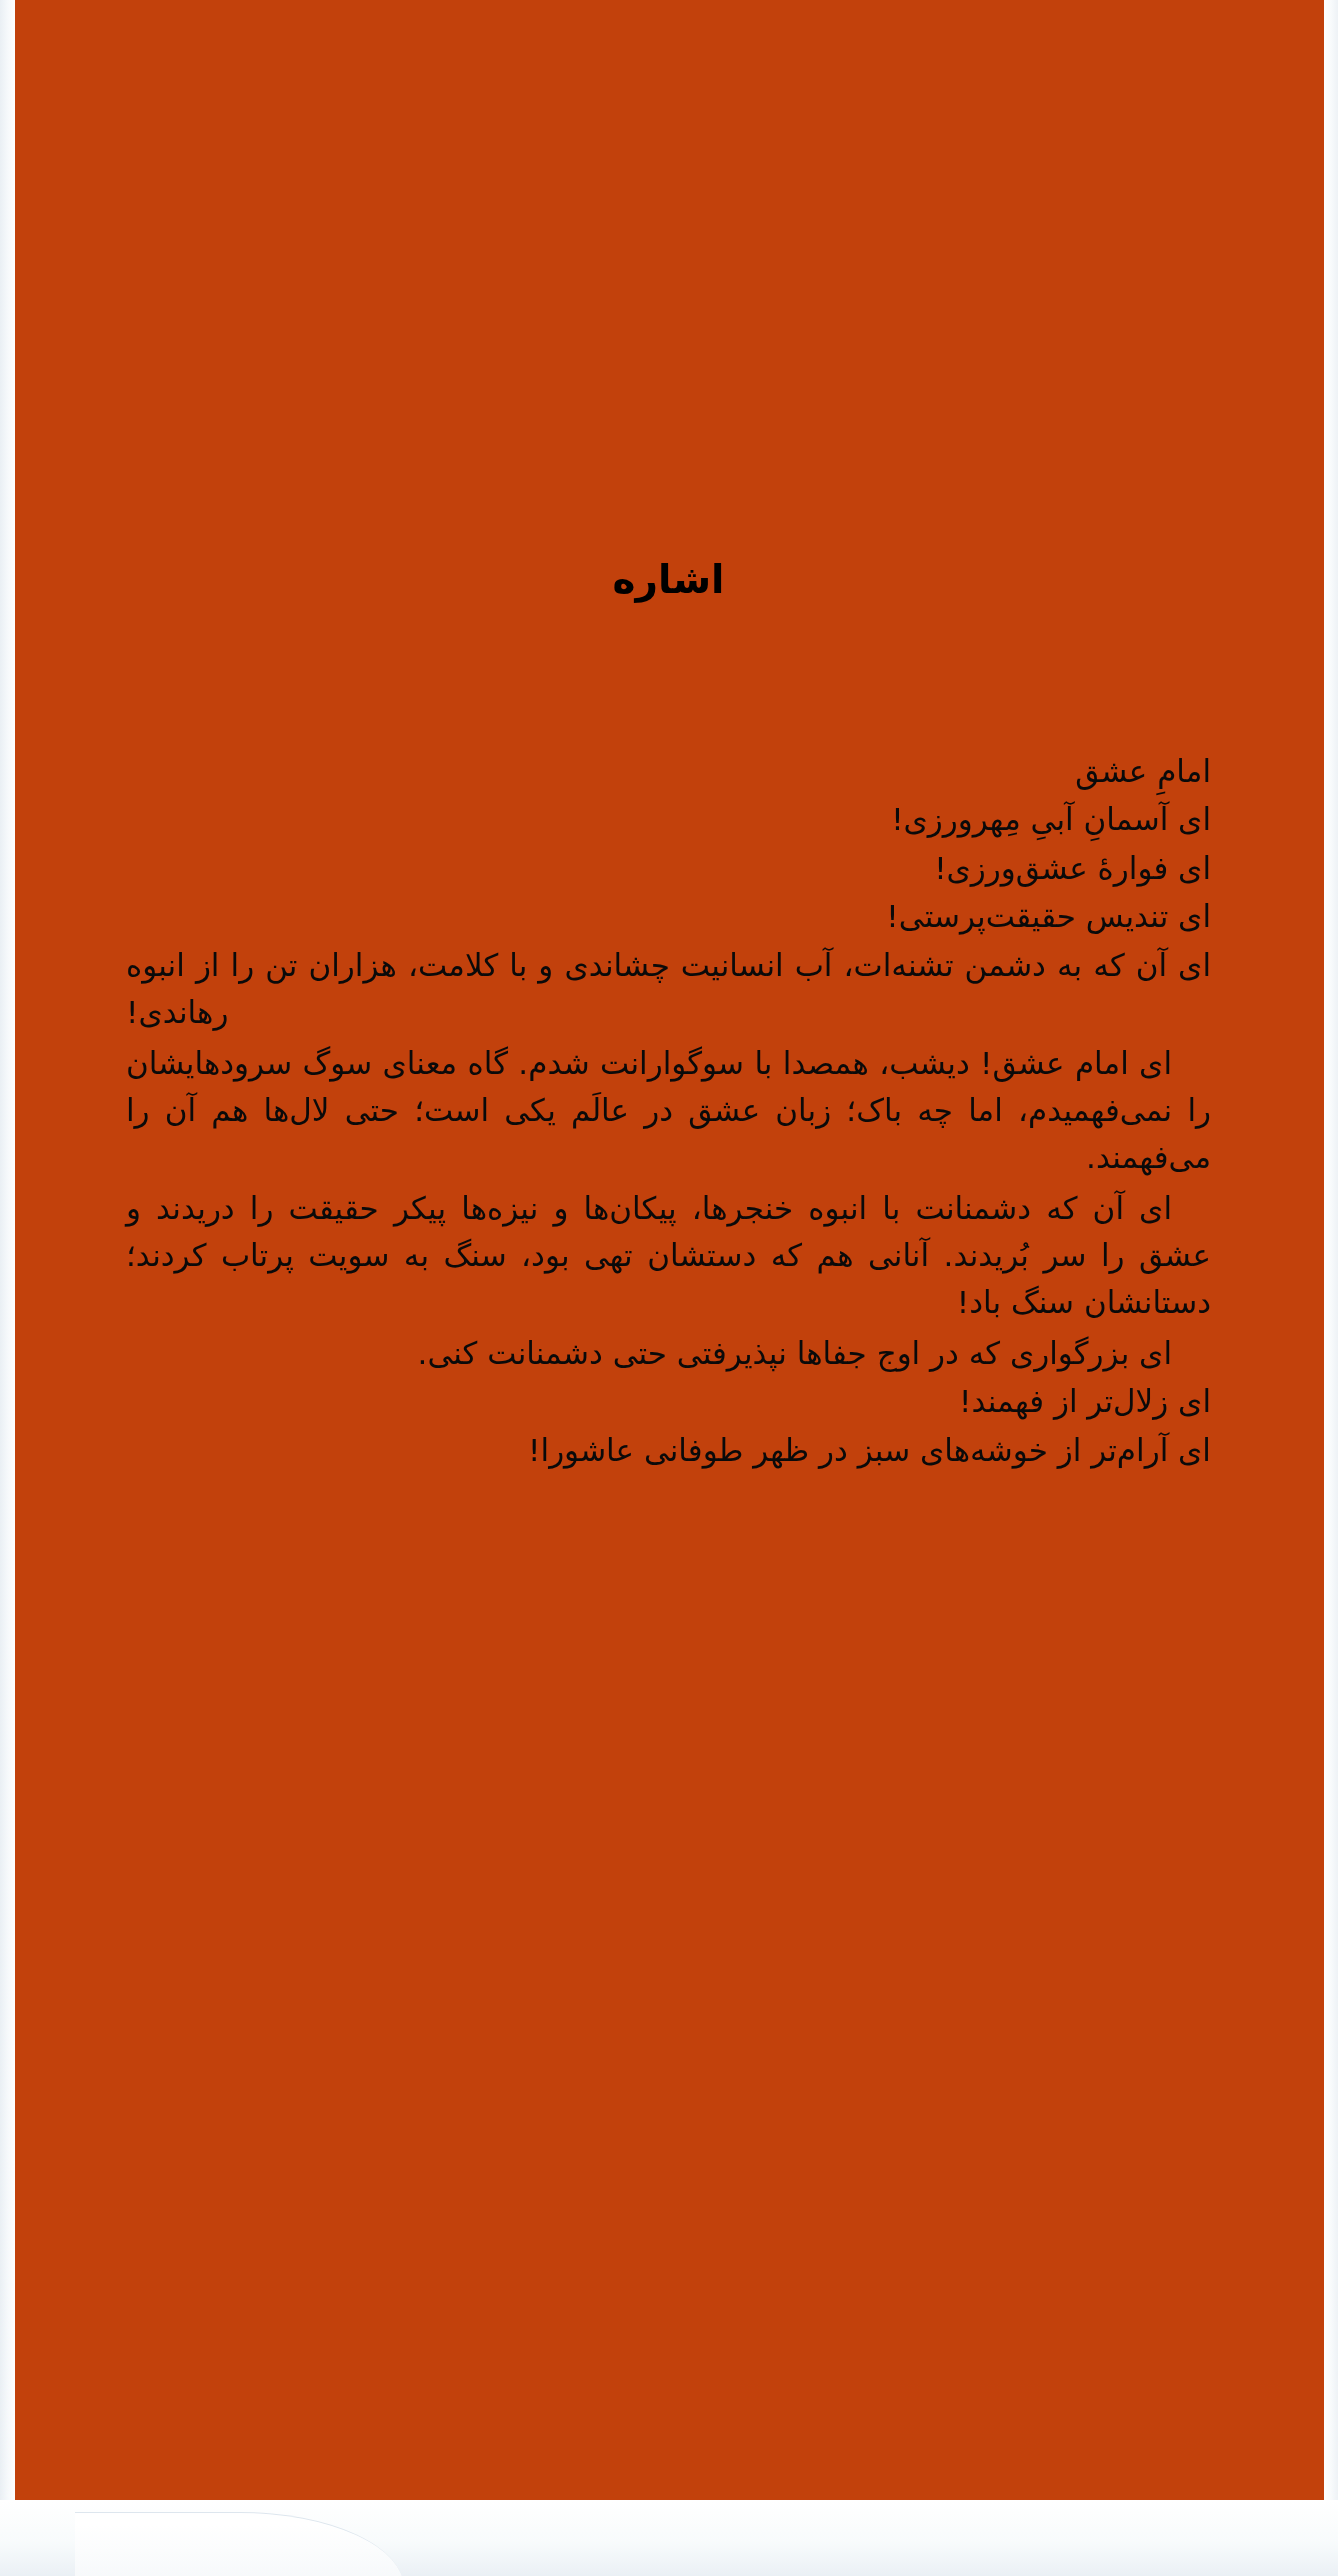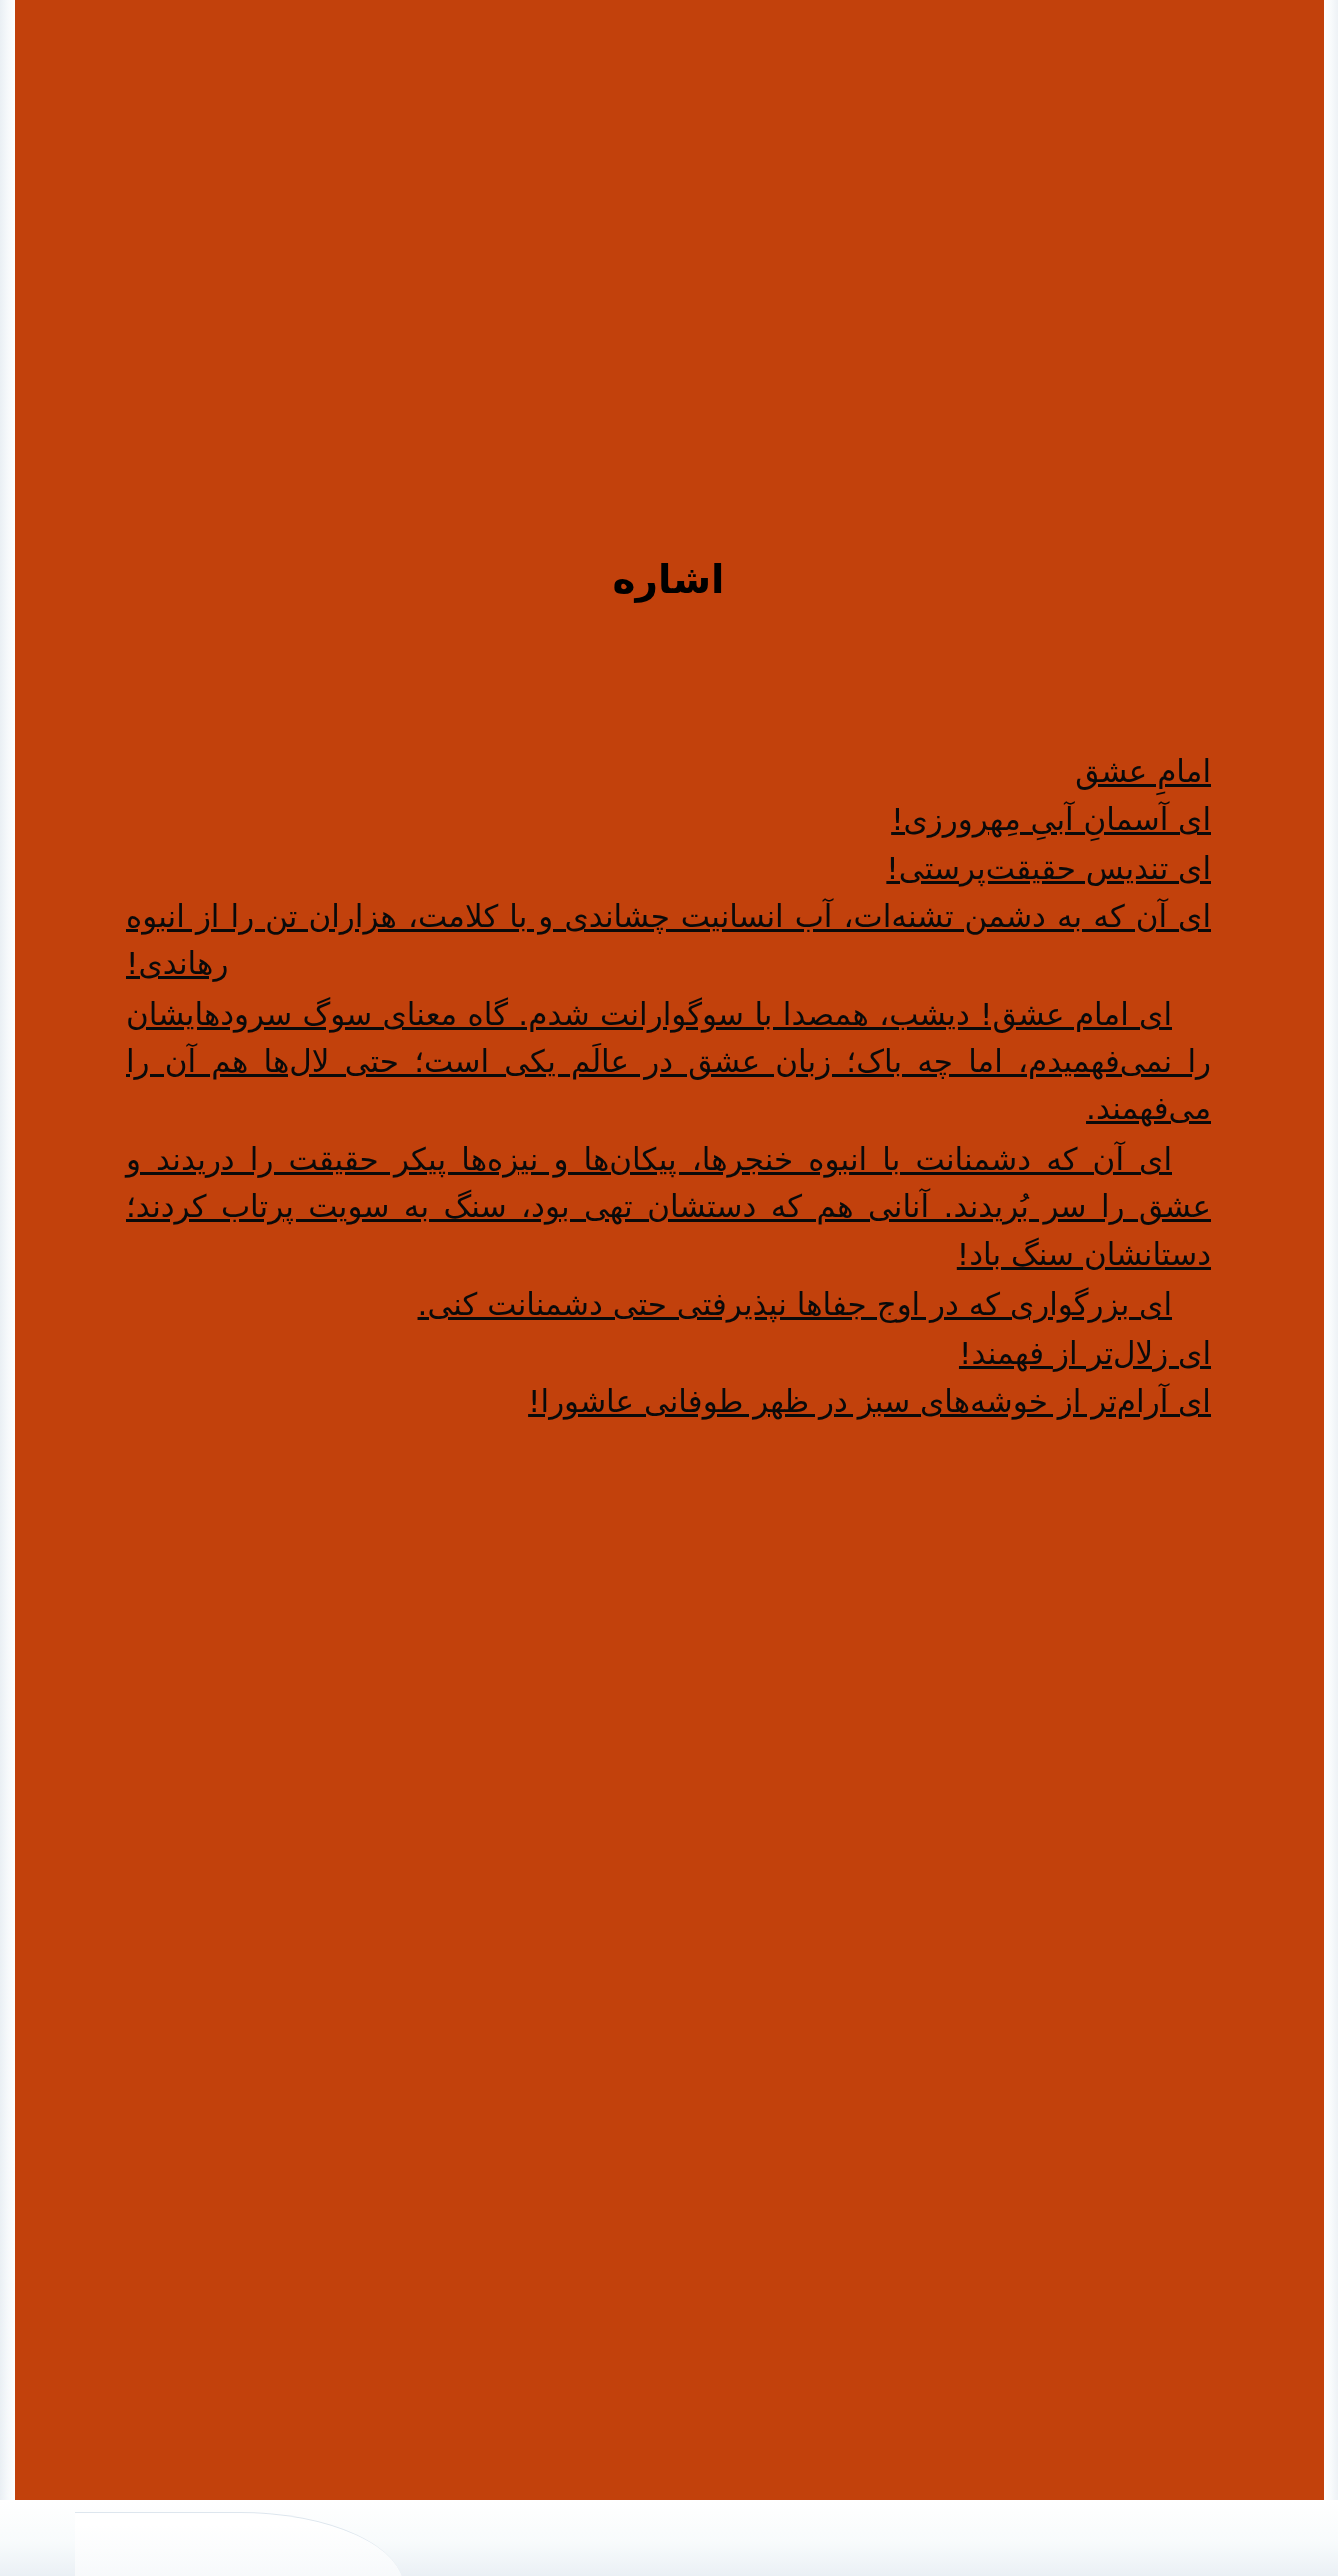--- a/index.html
+++ b/index.html
@@ -69,21 +69,20 @@
   .body-text {
     font-size: 31px;
     line-height: 1.52;
     color: #0a0a0a;
   }
 
   .para {
     margin: 0 0 3.8px 0;
     text-align: justify;
     text-align-last: right;
-    text-decoration: underline;
   }
 
   .para.right {
     text-align: right;
     text-align-last: right;
   }
 
   .para.indent {
     text-indent: 39px;
   }
@@ -108,20 +107,21 @@
   <div class="content">
 
     <h1 class="chapter-title">اشاره</h1>
 
     <div class="body-text">
 
       <p class="para right tight">امامِ عشق</p>
 
       <p class="para right tight">ای آسمانِ آبیِ مِهرورزی!</p>
 
+      <p class="para right tight">ای فوارهٔ عشق‌ورزی!</p>
 
       <p class="para right tight">ای تندیس حقیقت‌پرستی!</p>
 
       <p class="para block">ای آن که به دشمن تشنه‌ات، آب انسانیت چشاندی و با کلامت، هزاران تن را از انبوه رهاندی!</p>
 
       <p class="para indent">ای امام عشق! دیشب، همصدا با سوگوارانت شدم. گاه معنای سوگ سرودهایشان را نمی‌فهمیدم، اما چه باک؛ زبان عشق در عالَم یکی است؛ حتی لال‌ها هم آن را می‌فهمند.</p>
 
       <p class="para indent">ای آن که دشمنانت با انبوه خنجرها، پیکان‌ها و نیزه‌ها پیکر حقیقت را دریدند و عشق را سر بُریدند. آنانی هم که دستشان تهی بود، سنگ به سویت پرتاب کردند؛ دستانشان سنگ باد!</p>
 
       <p class="para right indent tight">ای بزرگواری که در اوج جفاها نپذیرفتی حتی دشمنانت کنی.</p>

